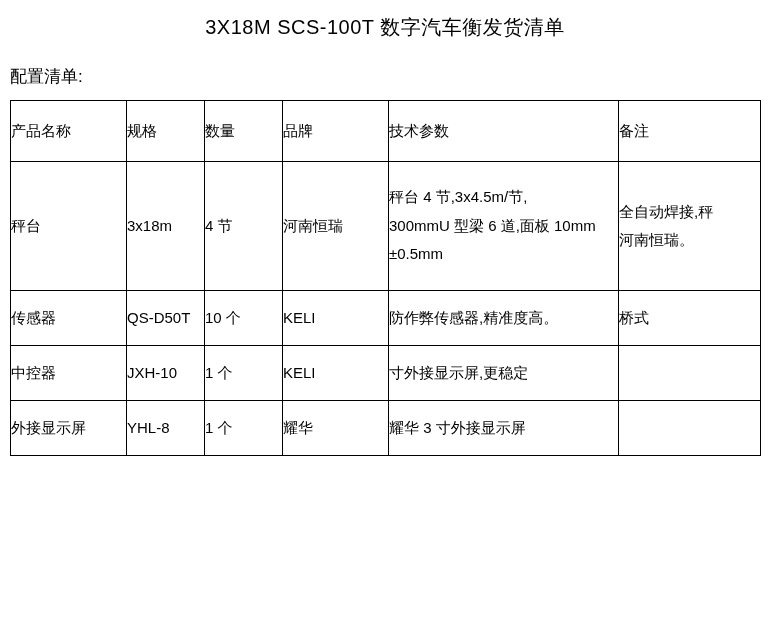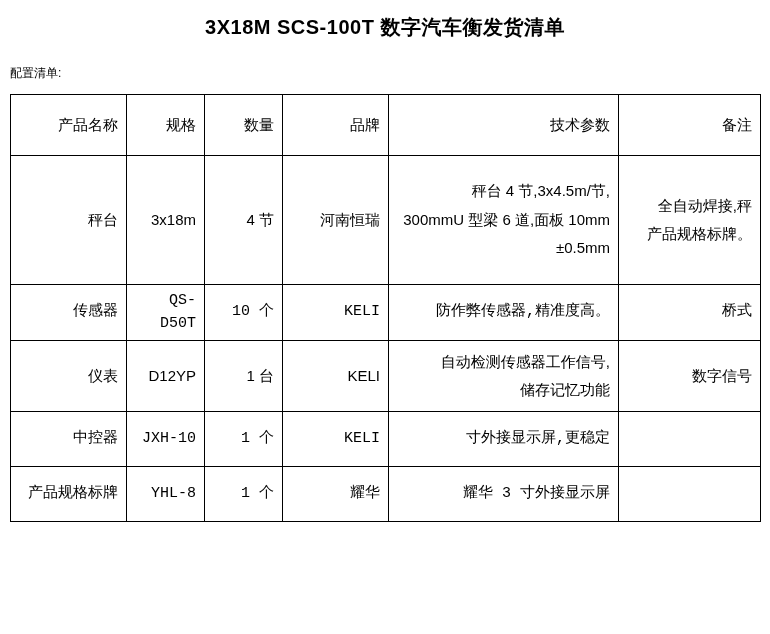--- a/index.html
+++ b/index.html
@@ -16,64 +16,63 @@
   }
   .page {
     position: relative;
     width: 770px;
     height: 634px;
     box-sizing: border-box;
   }
   .doc-title {
     text-align: center;
     font-size: 20px;
-    font-weight: bold;
+    font-weight: normal;
     letter-spacing: 0.5px;
     margin-top: 14px;
     margin-bottom: 0;
   }
   .subtitle {
-    font-size: 12px;
+    font-size: 17px;
     margin-top: 24px;
     margin-left: 10px;
   }
   table.spec {
     border-collapse: collapse;
     width: 750px;
     margin-left: 10px;
     margin-top: 12px;
     table-layout: fixed;
   }
   table.spec td {
     border: 1px solid #000000;
     font-size: 15px;
-    text-align: right;
+    text-align: left;
     vertical-align: middle;
-    padding: 5px 8px;
+    padding: 5px 0;
     line-height: 1.5;
   }
   table.spec td.head {
     height: 50px;
   }
   .col1 { width: 116px; }
   .col2 { width: 78px; }
   .col3 { width: 78px; }
   .col4 { width: 106px; }
   .col5 { width: 230px; }
   .col6 { width: 142px; }
 
   .cell-multiline {
     line-height: 1.9;
   }
   td.tall {
     height: 118px;
   }
   td.medium {
     height: 44px;
-    font-family: Liberation Mono, monospace;
   }
   td.twoline {
     height: 60px;
   }
   td.note {
     text-align: left;
     padding-left: 10px;
     height: 40px;
   }
 </style>
@@ -113,59 +112,46 @@
         <td class="tall">
           <div class="cell-multiline">
             <div>秤台 4 节,3x4.5m/节,</div>
             <div>300mmU 型梁 6 道,面板 10mm</div>
             <div>±0.5mm</div>
           </div>
         </td>
         <td class="tall">
           <div class="cell-multiline">
             <div>全自动焊接,秤</div>
-            <div>产品规格标牌。</div>
+            <div>河南恒瑞。</div>
           </div>
         </td>
       </tr>
 
       <tr>
         <td class="medium">传感器</td>
         <td class="medium">QS-D50T</td>
         <td class="medium">10 个</td>
         <td class="medium">KELI</td>
         <td class="medium">防作弊传感器,精准度高。</td>
         <td class="medium">桥式</td>
       </tr>
 
-      <tr>
-        <td class="twoline">仪表</td>
-        <td class="twoline">D12YP</td>
-        <td class="twoline">1 台</td>
-        <td class="twoline">KELI</td>
-        <td class="twoline">
-          <div class="cell-multiline">
-            <div>自动检测传感器工作信号,</div>
-            <div>储存记忆功能</div>
-          </div>
-        </td>
-        <td class="twoline">数字信号</td>
-      </tr>
 
       <tr>
         <td class="medium">中控器</td>
         <td class="medium">JXH-10</td>
         <td class="medium">1 个</td>
         <td class="medium">KELI</td>
         <td class="medium">寸外接显示屏,更稳定</td>
         <td class="medium"></td>
       </tr>
 
       <tr>
-        <td class="medium">产品规格标牌</td>
+        <td class="medium">外接显示屏</td>
         <td class="medium">YHL-8</td>
         <td class="medium">1 个</td>
         <td class="medium">耀华</td>
         <td class="medium">耀华 3 寸外接显示屏</td>
         <td class="medium"></td>
       </tr>
 
 
     </tbody>
   </table>

